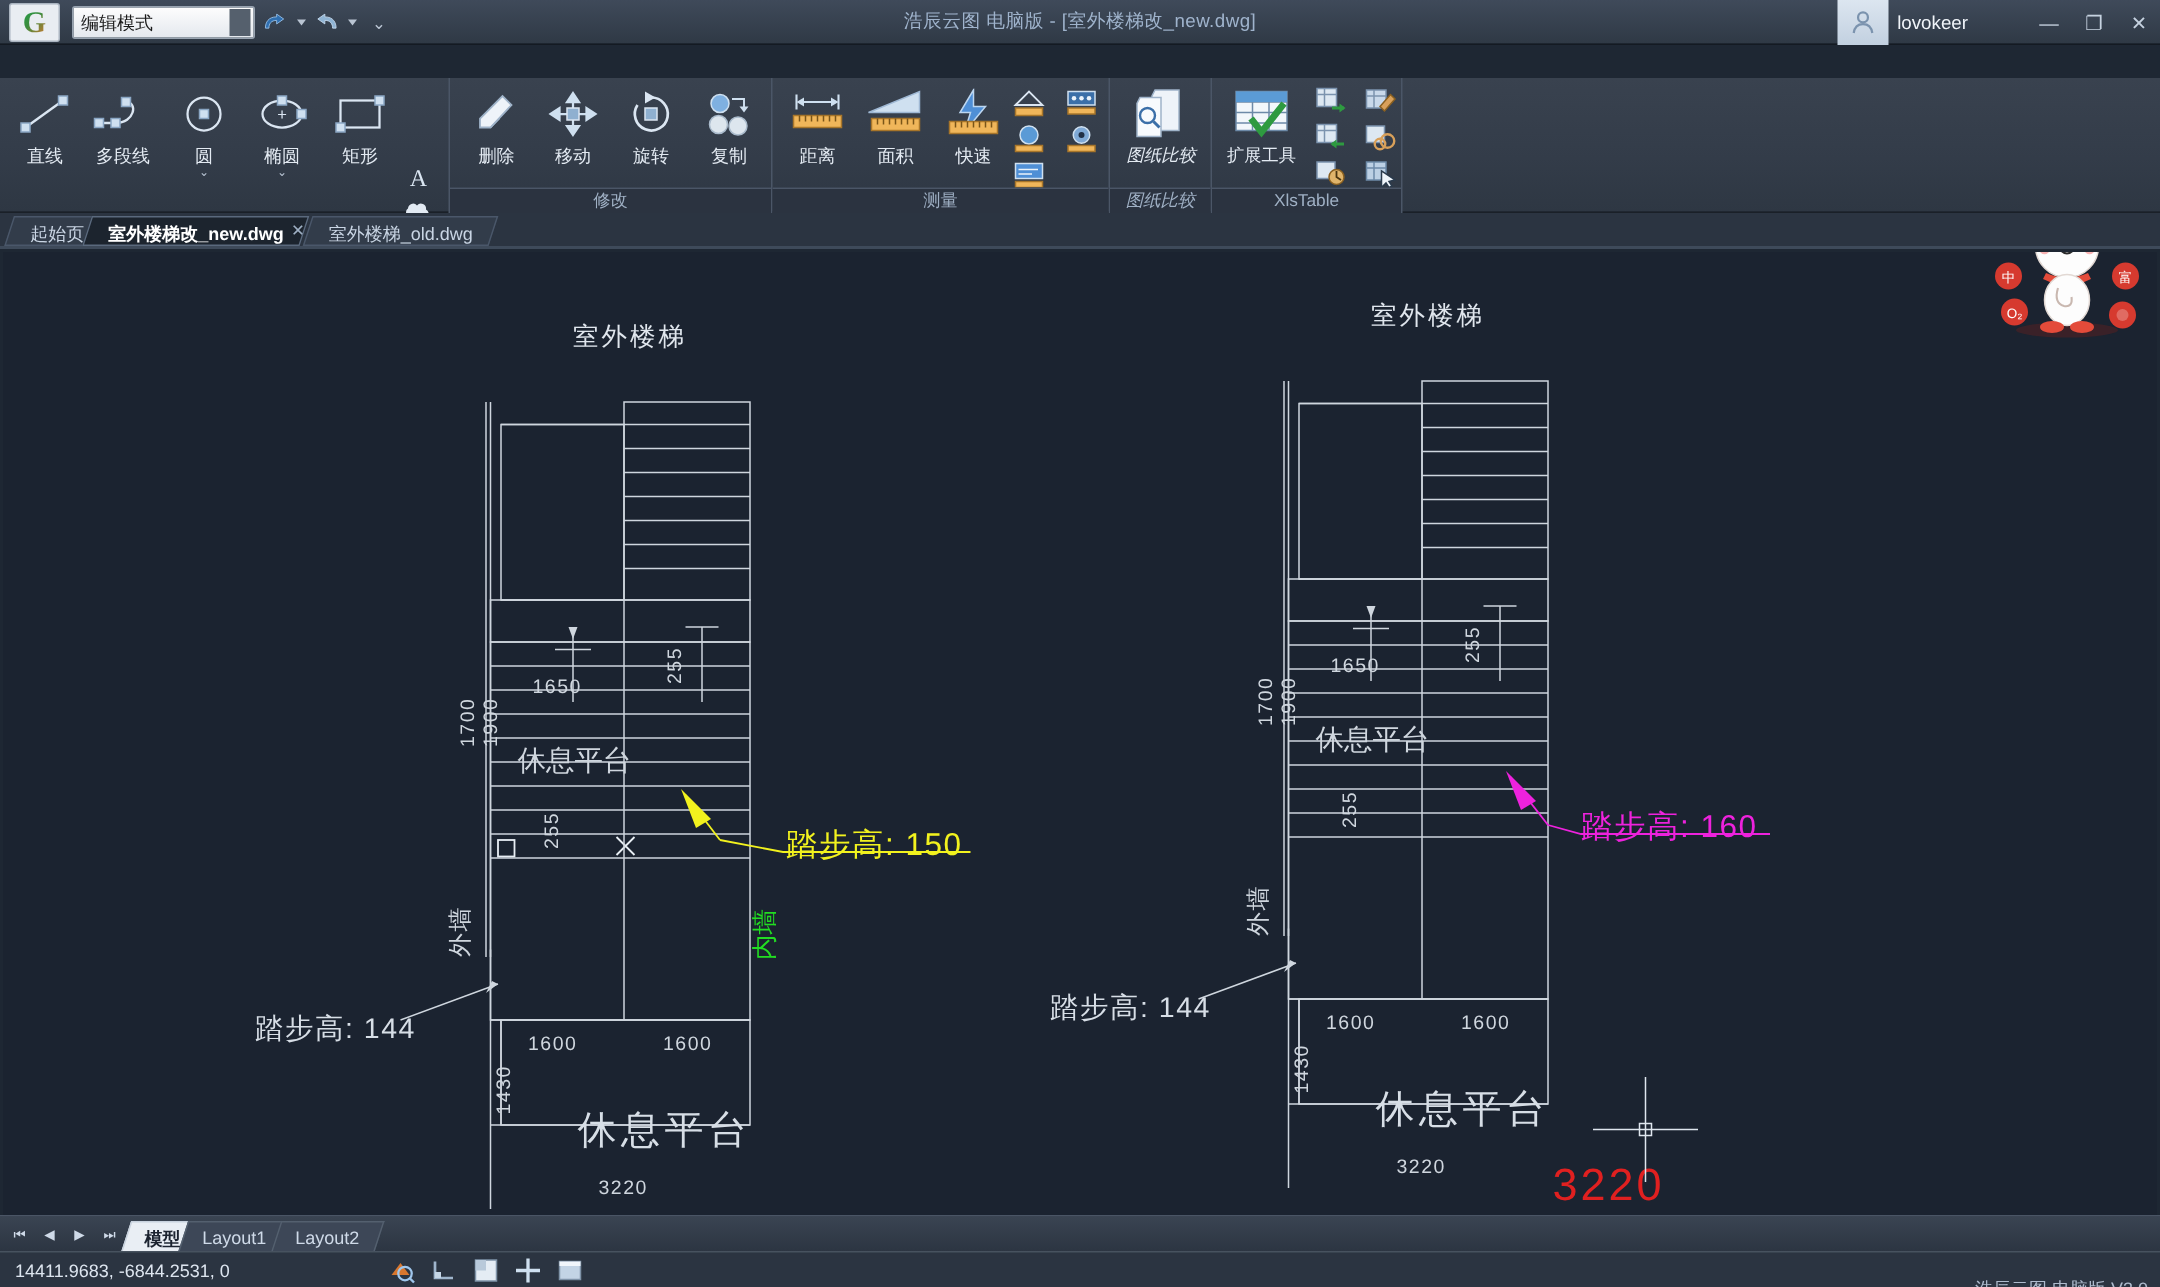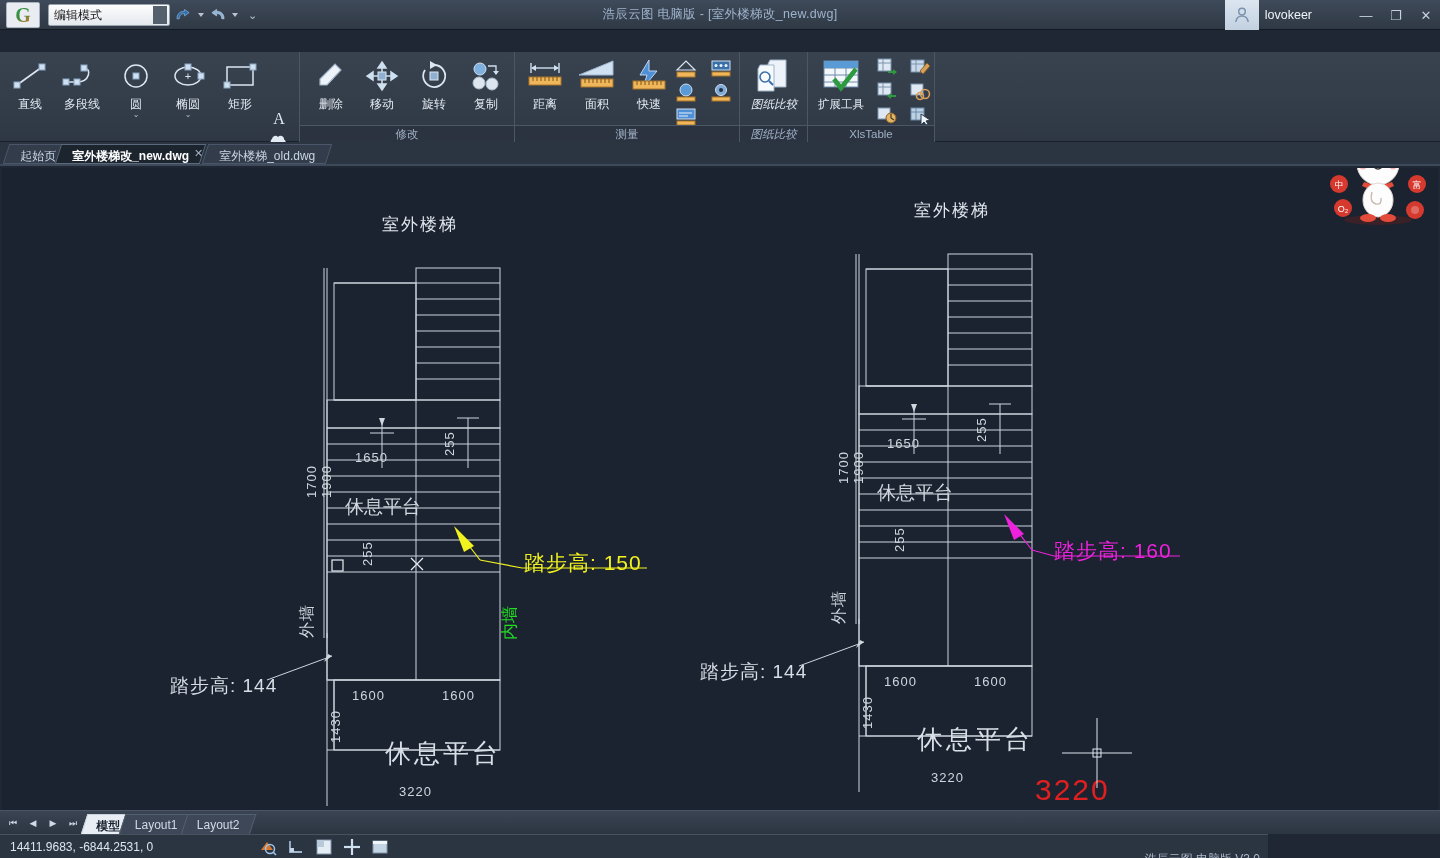--- a/index.html
+++ b/index.html
@@ -116,21 +116,21 @@
   .navbtn { position:absolute; top:5px; width:14px; height:14px; color:#cfdae8; font-size:9px;
             text-align:center; line-height:14px; cursor:pointer; }
   .ltab { position:absolute; top:3px; height:21px; font-size:12px; color:#cfdae8;
           padding: 3px 12px 0 12px; transform: skewX(-18deg);
           background:#3d4757; border:1px solid #54606f; border-bottom:none; cursor:pointer; }
   .ltab span { display:inline-block; transform: skewX(18deg); }
   .ltab.active { background:#e9eef4; color:#1b2330; font-weight:bold; border-color:#c8d2de; }
 
   
   .statusbar {
-    position: absolute; left: 0; top: 834px; width: 1268px; height: 24px;
+    position: absolute; left: 0; top: 834px; width: 1440px; height: 24px;
     background: #2b3441; border-top: 1px solid #47525f;
   }
   .coords { position:absolute; left:10px; top:5px; font-size:12px; color:#dde5ef; }
   .sb-icons { position:absolute; left:258px; top:2px; display:flex; gap:8px; align-items:center; }
   .sb-ic { width:20px; height:20px; display:flex; align-items:center; justify-content:center; cursor:pointer; }
   .version { position:absolute; right:8px; top:16px; font-size:12px; color:#aebbcd; }
 </style>
 </head>
 <body>
 

